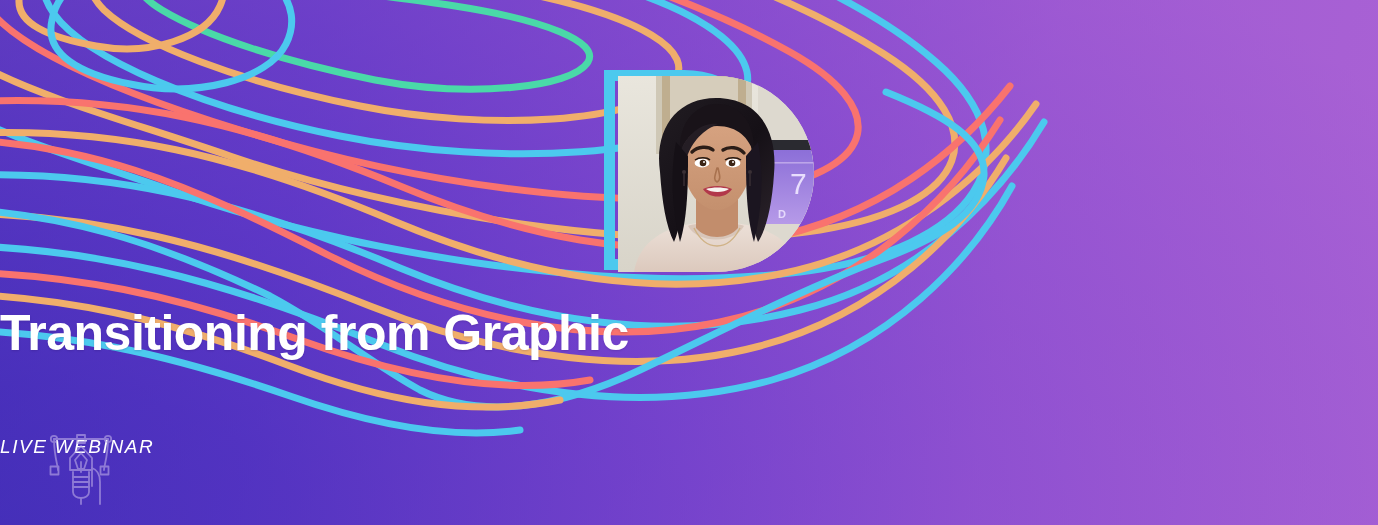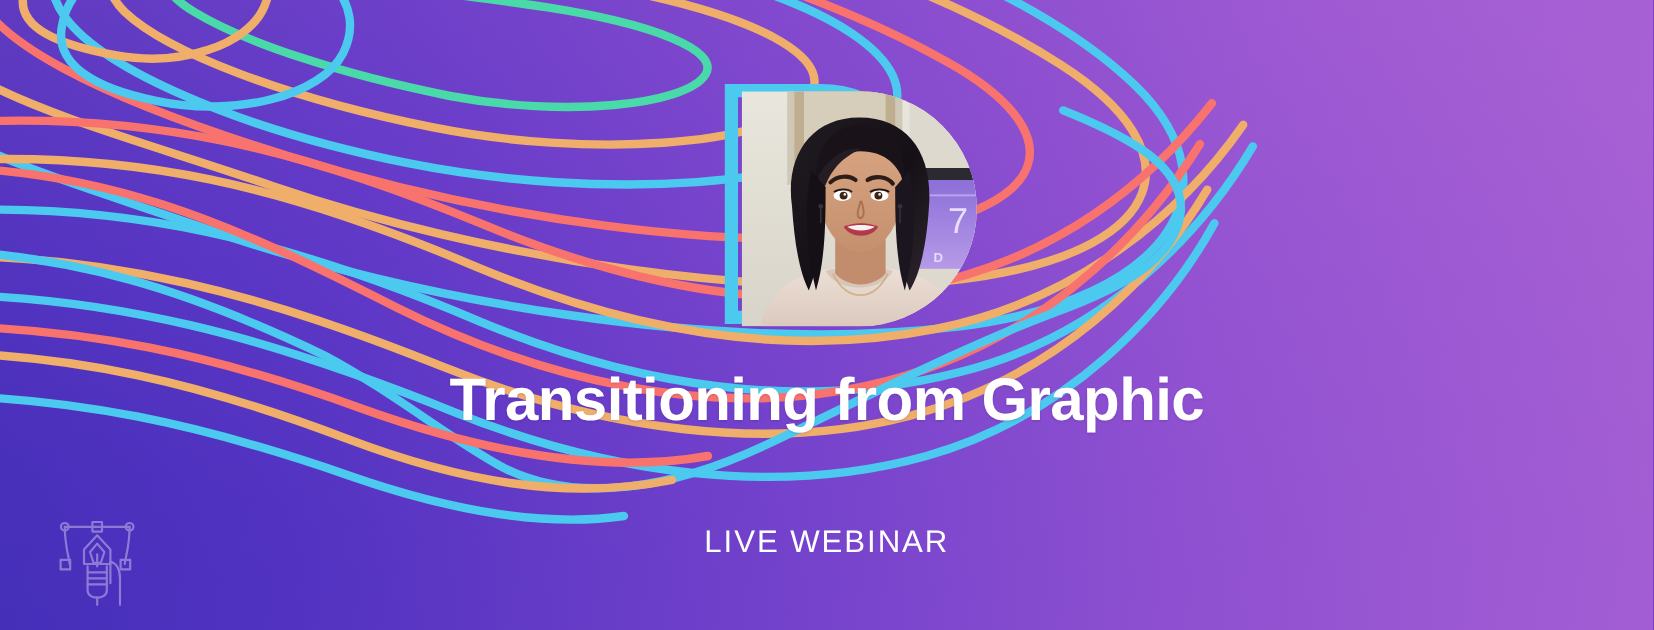--- a/index.html
+++ b/index.html
@@ -30,30 +30,30 @@
     box-sizing:border-box;
   }
   .photo-clip{
     position:absolute;left:14px;top:6px;width:196px;height:196px;
     border-radius:0 98px 98px 0;
     overflow:hidden;
   }
   .photo-svg{display:block;width:196px;height:196px;}
   .headline{
     position:absolute;left:0;right:0;top:305px;
-    text-align:center;color:#ffffff;
+    color:#ffffff;
     font-size:50px;line-height:56px;font-weight:bold;
     letter-spacing:-0.5px;
     text-shadow:0 1px 2px rgba(40,10,80,.18);
   }
   .headline .l2{display:block;}
   .subtitle{
     position:absolute;left:0;right:0;top:436px;
-    text-align:center;color:#ffffff;
-    font-size:26px;letter-spacing:1.6px;font-weight:normal;
+    text-align:left;color:#ffffff;
+    font-size:19px;letter-spacing:1.6px;font-weight:normal;font-style:italic;
   }
   .logo{position:absolute;left:40px;top:424px;width:82px;height:82px;opacity:.62;}
 </style>
 </head>
 <body>
 
 <div class="banner">
 
   <div class="bg-gradient-overlay"></div>
 

